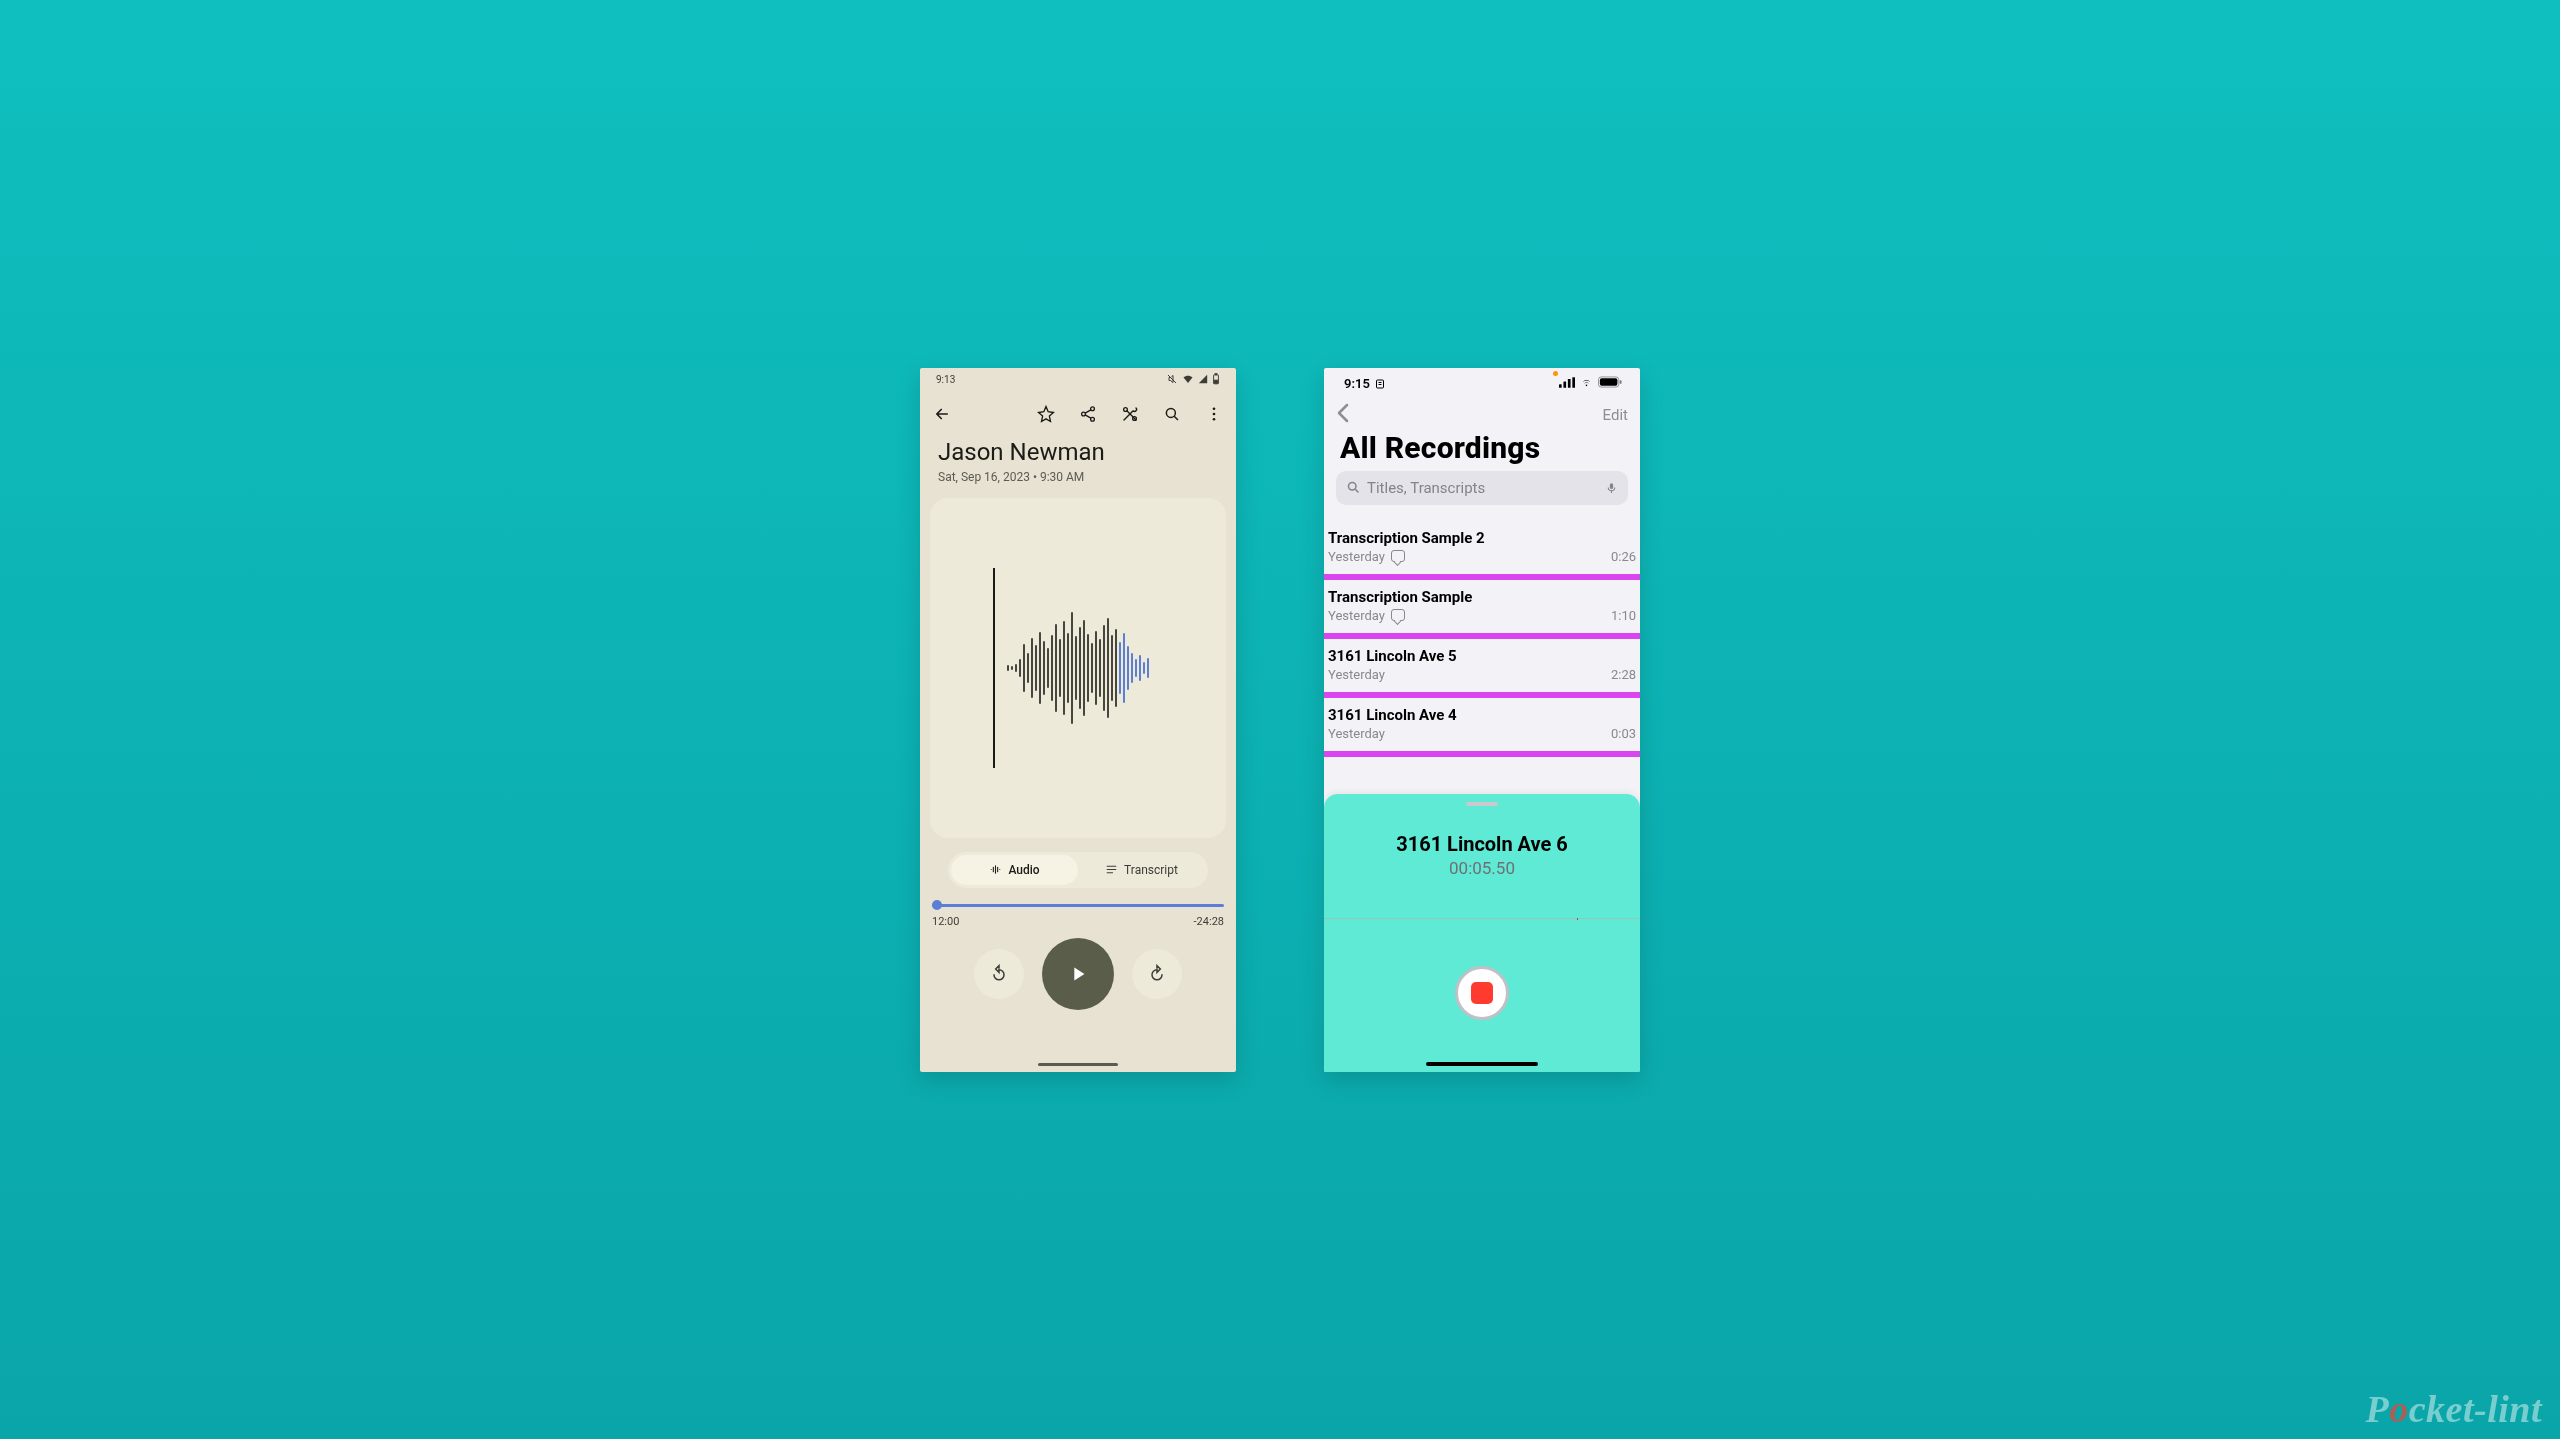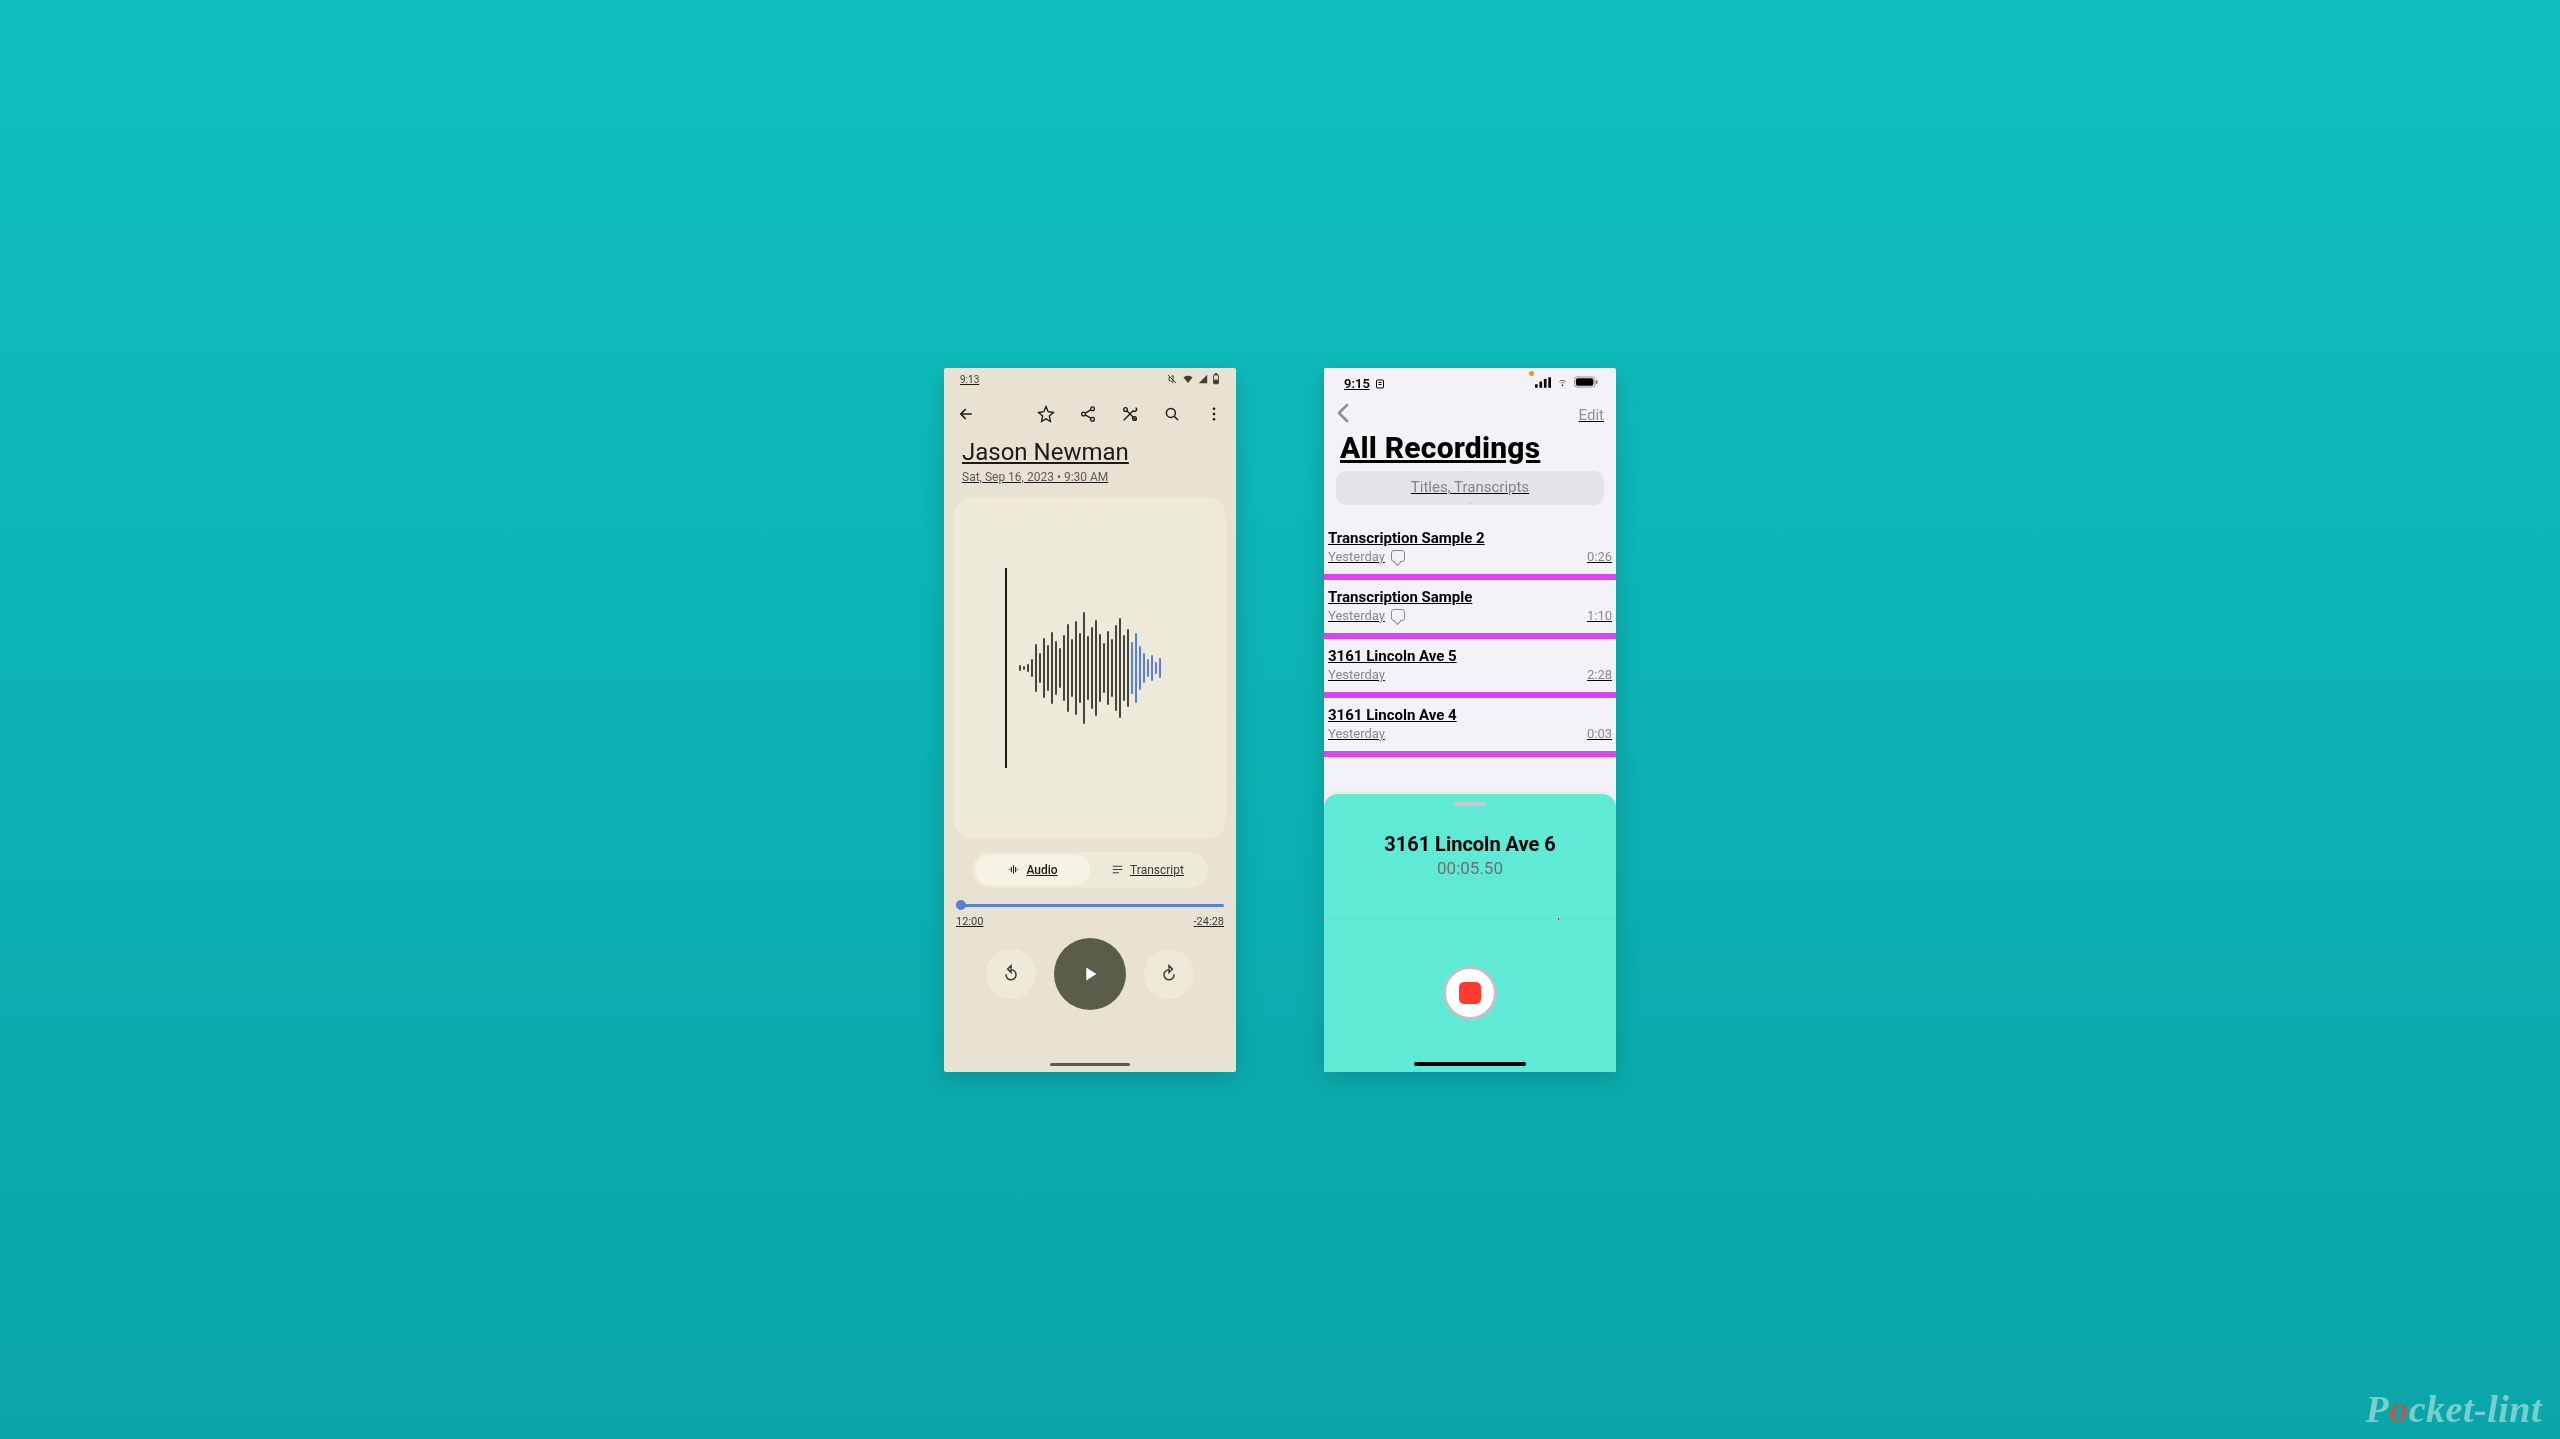--- a/index.html
+++ b/index.html
@@ -8,27 +8,26 @@
     font-family: -apple-system, BlinkMacSystemFont, "Segoe UI", Roboto, Helvetica, Arial, sans-serif;
     background: linear-gradient(180deg, #0fbfbf 0%, #0aa5a8 100%);
     display: flex;
     align-items: center;
     justify-content: center;
     gap: 88px;
     position: relative;
     overflow: hidden;
   }
   .phone {
-    width: 292px;
+    width: 316px;
     height: 704px;
     border-radius: 2px;
     overflow: hidden;
     position: relative;
     box-shadow: 0 8px 24px rgba(0,0,0,.15);
-    text-decoration: underline;
   }
   
   .pixel { background: #e7e2d2; color:#1b1b17; }
   .pixel .status {
     height: 24px;
     display:flex; align-items:center; justify-content:space-between;
     font-size: 10px; padding: 0 16px; color:#3d3d38;
   }
   .pixel .status .right { display:flex; gap:4px; align-items:center; }
   .pixel .toolbar {
@@ -100,21 +99,20 @@
   .iphone h1.big { font-size:30px; font-weight:800; padding: 0 16px 6px; letter-spacing:.2px;}
   .search {
     margin: 0 12px;
     height: 34px;
     background:#e3e3e9;
     border-radius:10px;
     display:flex; align-items:center;
     padding: 0 10px;
     gap:6px;
     color:#838389;
-    flex-direction:column;
   }
   .search span.ph { flex:1; font-size:15px; }
   .list { margin-top:16px; }
   .row { padding: 8px 4px 10px; border-bottom:6px solid #d946ef; }
   .row .r-title { font-size:15px; font-weight:700; }
   .row .r-sub { display:flex; justify-content:space-between; align-items:center; font-size:13px; color:#88888e; margin-top:2px;}
   .r-sub .left { display:flex; align-items:center; gap:6px; }
   .bubble-ico { width:14px; height:12px; border:1.3px solid #88888e; border-radius:3px; position:relative; display:inline-block;}
   .bubble-ico::after { content:""; position:absolute; left:3px; bottom:-4px; width:4px; height:4px; background:#f2f2f7; border-left:1.3px solid #88888e; border-bottom:1.3px solid #88888e; transform:rotate(-45deg);}
   .sheet {

